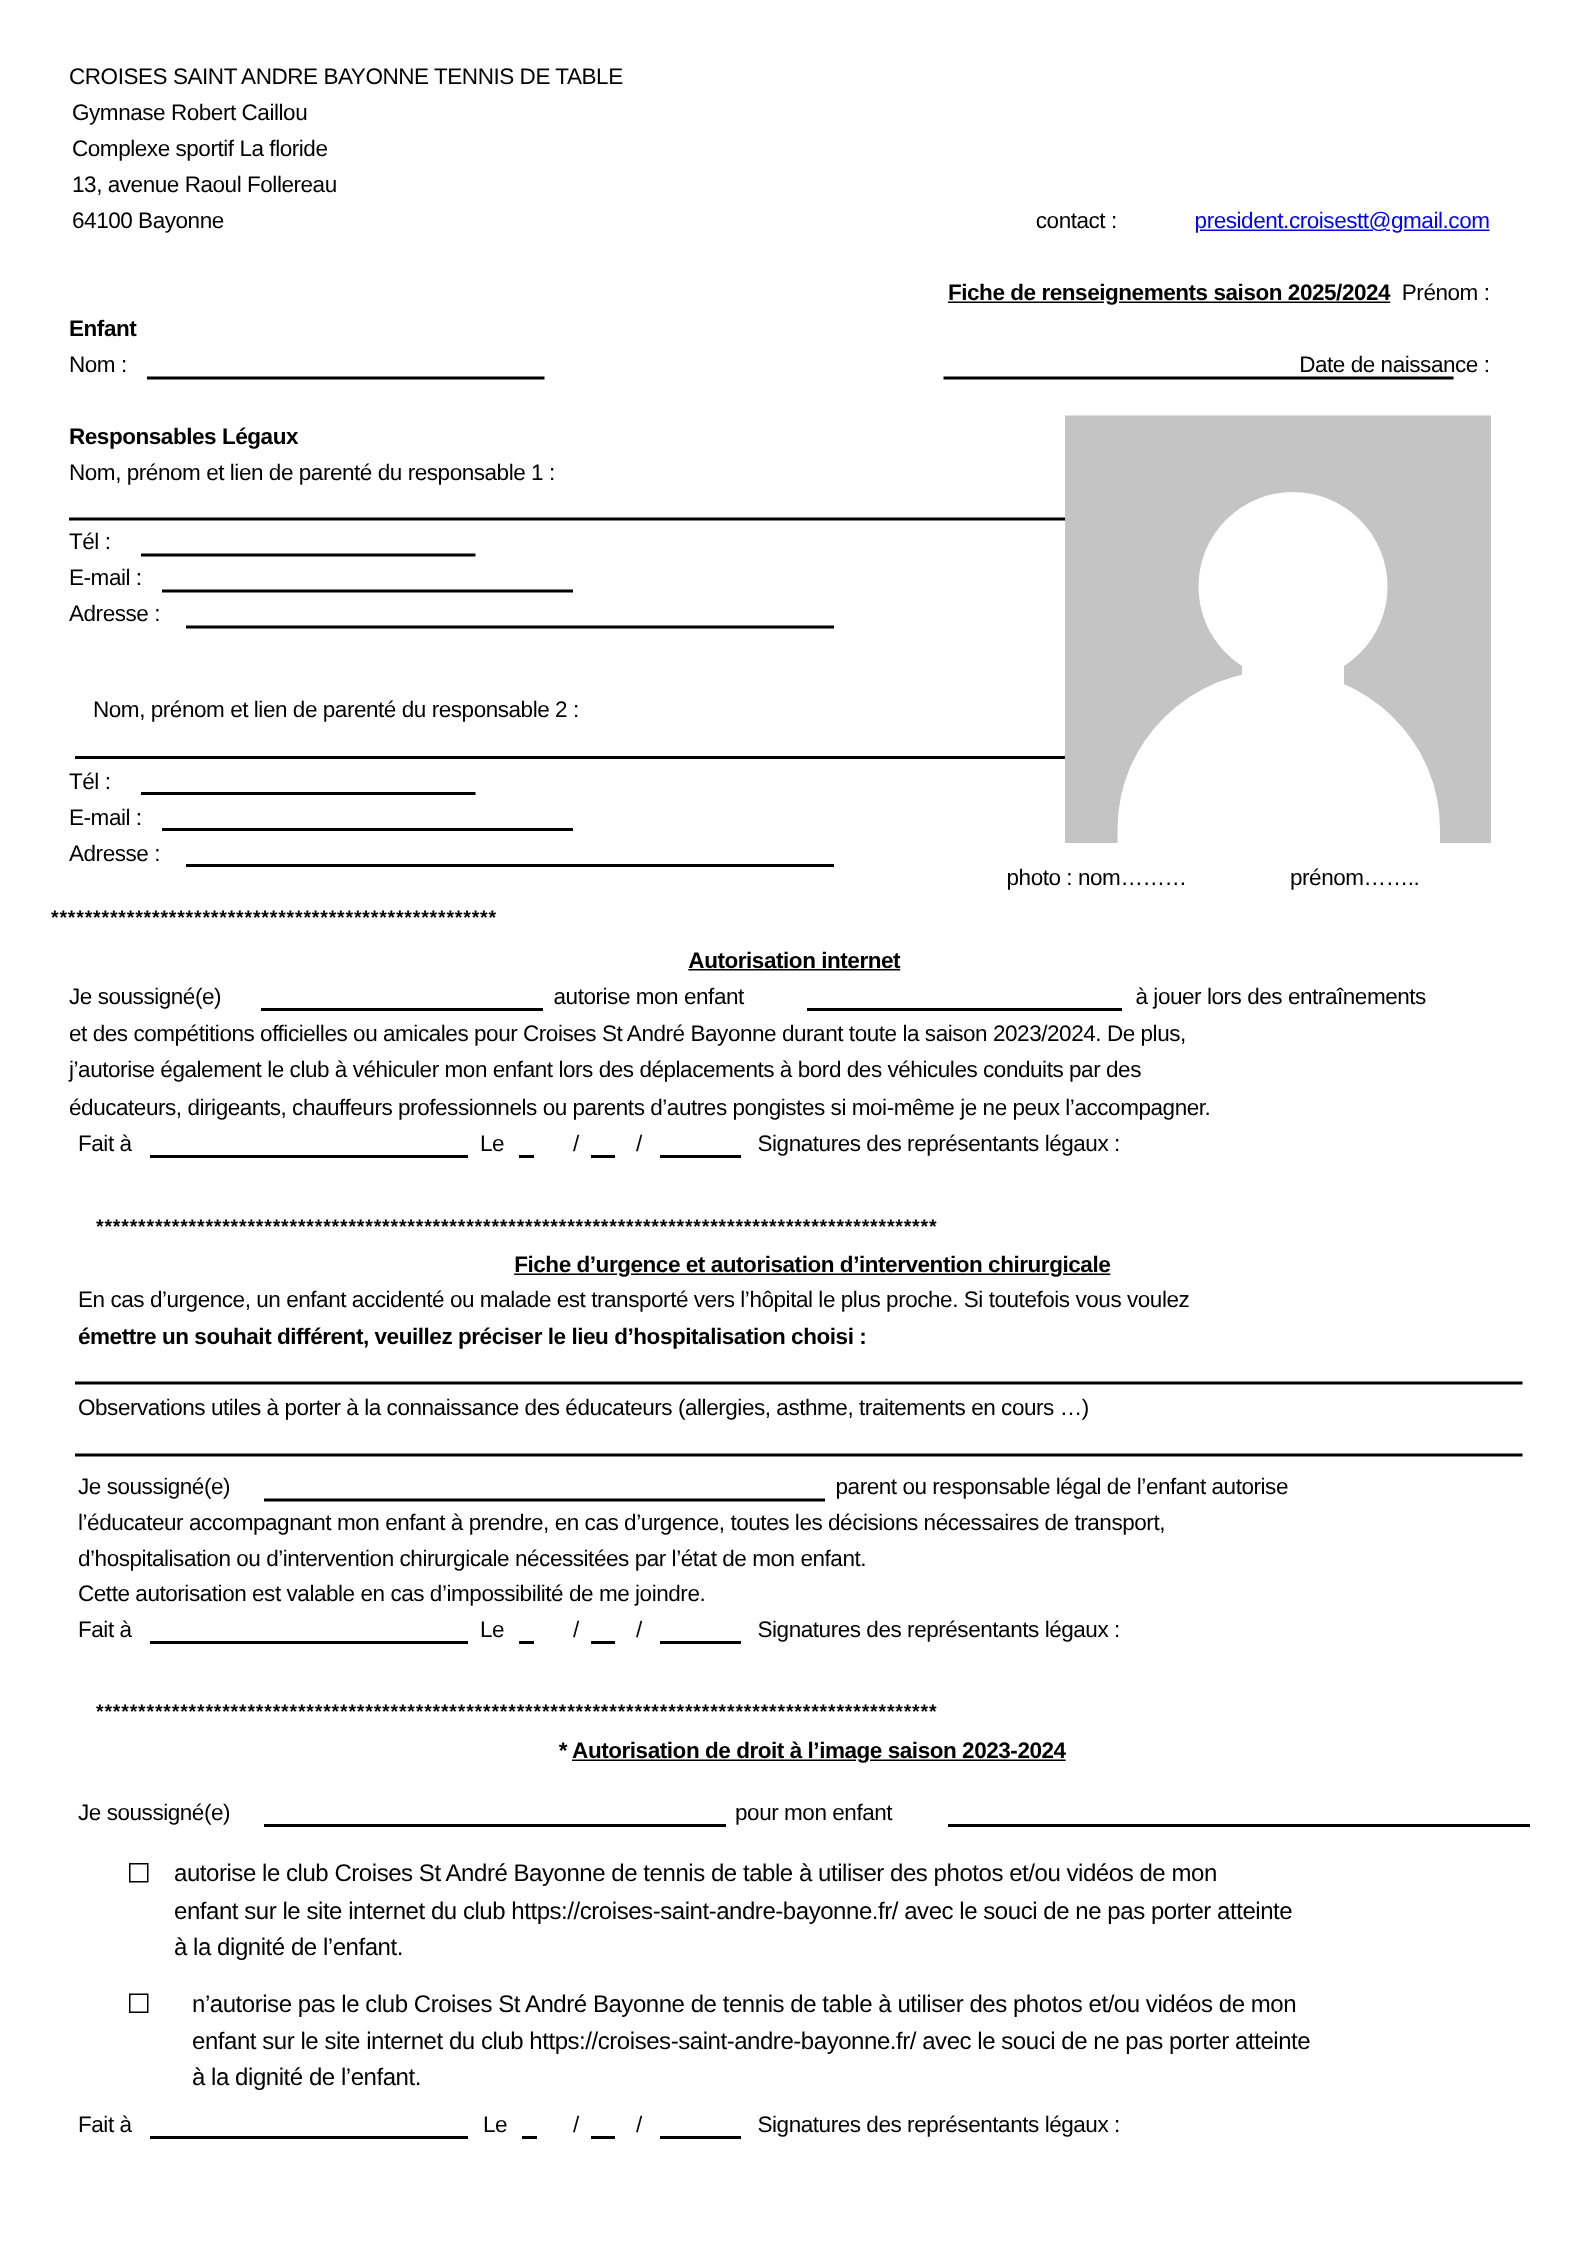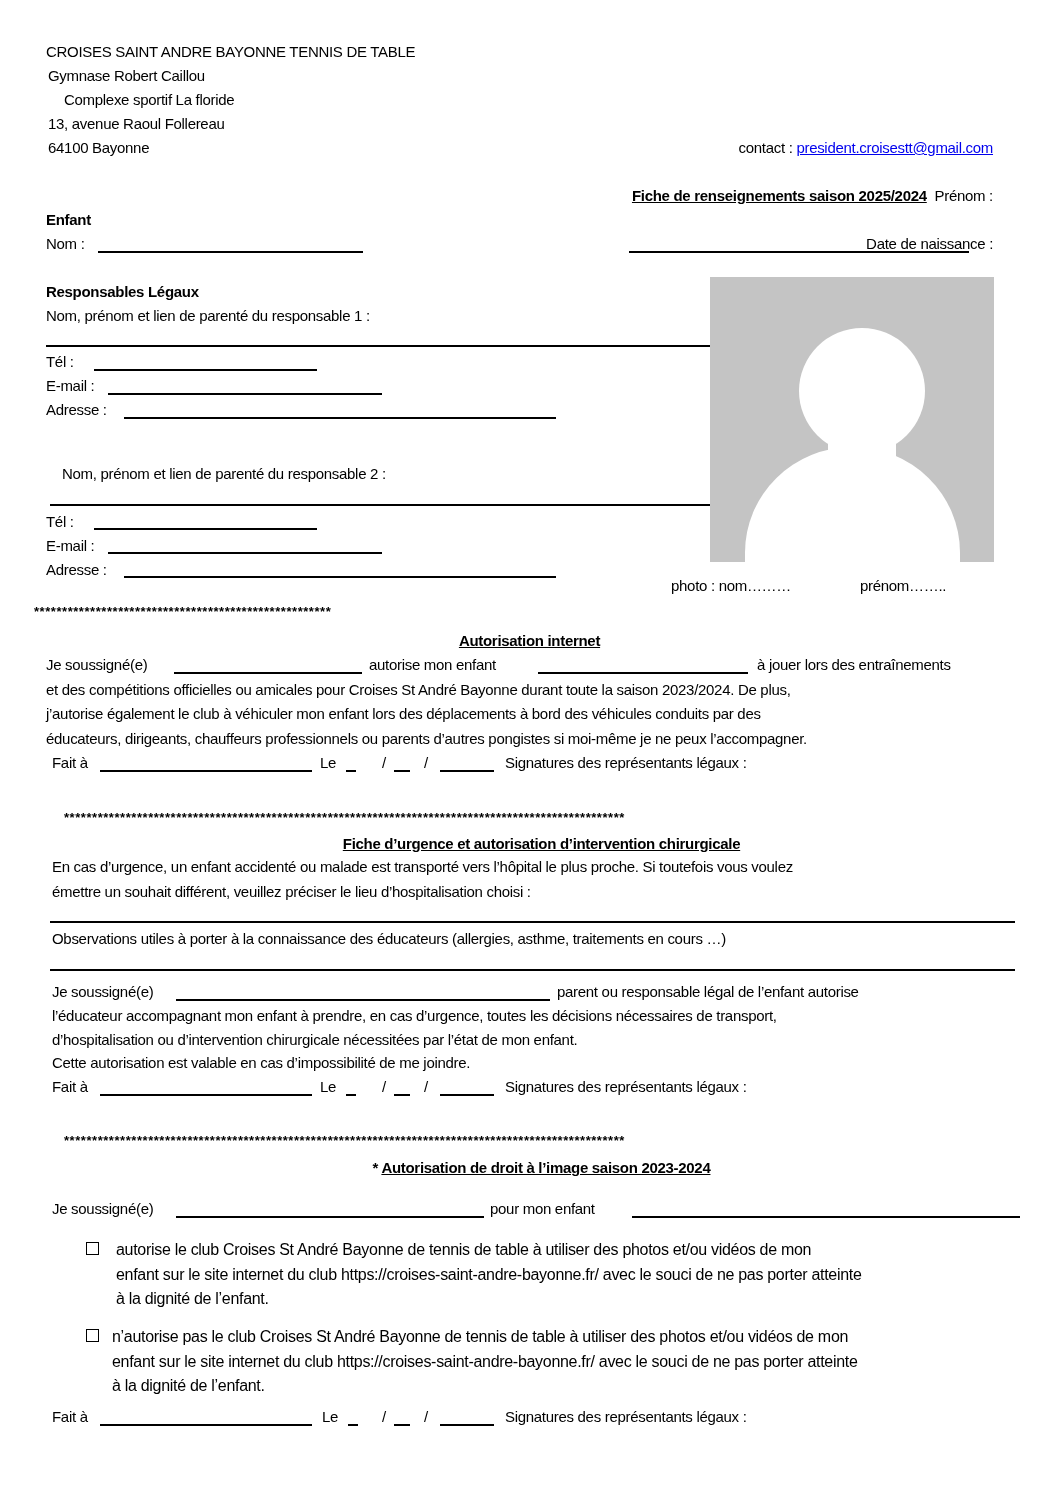--- a/index.html
+++ b/index.html
@@ -6,31 +6,31 @@
   body { width: 1059px; height: 1497px; position: relative; overflow: hidden;
          font-family: "Liberation Sans", sans-serif; color: #000; }
   .t { position: absolute; white-space: nowrap; font-size: 15px; line-height: 20px; letter-spacing: -0.3px; }
   .b { font-weight: bold; }
   .u { text-decoration: underline; }
   .line { position: absolute; height: 0; border-top: 2px solid #000; }
   .photo { position: absolute; left: 710px; top: 277px; width: 284px; height: 285px; background: #c4c4c4; overflow: hidden; }
   .head { position: absolute; left: 89px; top: 51px; width: 126px; height: 126px; border-radius: 50%; background: #fff; }
   .body { position: absolute; left: 35px; top: 170px; width: 215px; height: 220px; border-radius: 50% 50% 0 0 / 48% 48% 0 0; background: #fff; }
   .neck { position: absolute; left: 118px; top: 150px; width: 68px; height: 40px; background: #fff; }
-  .link { color: #0000ee; text-decoration: underline; }
+  .link { color: #0000ee; text-decoration: underline; margin-left: 48px; }
   .chk { position: absolute; width: 11px; height: 11px; border: 1.5px solid #000; }
   .para { position: absolute; font-size: 16px; line-height: 24.5px; letter-spacing: -0.3px; }
   .stars { position: absolute; white-space: nowrap; font-size: 13px; font-weight: bold; letter-spacing: 0.55px; line-height: 14px; }
 </style>
 </head>
 <body>
 
 <div class="t" style="left:46px;top:42px;">CROISES SAINT ANDRE BAYONNE TENNIS DE TABLE</div>
 <div class="t" style="left:48px;top:66px;">Gymnase Robert Caillou</div>
-<div class="t" style="left:64px;top:90px;">Complexe sportif La floride</div>
+<div class="t" style="left:48px;top:90px;">Complexe sportif La floride</div>
 <div class="t" style="left:48px;top:114px;">13, avenue Raoul Follereau</div>
 <div class="t" style="left:48px;top:138px;">64100 Bayonne</div>
 <div class="t" style="right:66px;top:138px;">
   <span>contact : </span><span class="link">president.croisestt@gmail.com</span>
 </div>
 
 <div class="t" style="right:66px;top:186px;">
   <span class="b u">Fiche de renseignements saison 2025/2024</span>&nbsp;&nbsp;<span>Prénom :</span>
 </div>
 
@@ -88,21 +88,21 @@
 <div class="t" style="left:382px;top:753px;">/</div>
 <div class="line" style="left:394px;top:770px;width:16px;"></div>
 <div class="t" style="left:424px;top:753px;">/</div>
 <div class="line" style="left:440px;top:770px;width:54px;"></div>
 <div class="t" style="left:505px;top:753px;">Signatures des représentants légaux :</div>
 
 <div class="stars" style="left:64px;top:811px;">****************************************************************************************************</div>
 
 <div class="t b u" style="left:0;right:0;text-align:center;top:834px;"><span style="position:relative;left:12px;">Fiche d’urgence et autorisation d’intervention chirurgicale</span></div>
 <div class="t" style="left:52px;top:857px;">En cas d’urgence, un enfant accidenté ou malade est transporté vers l’hôpital le plus proche. Si toutefois vous voulez</div>
-<div class="t" style="left:52px;top:882px;">émettre un souhait différent, veuillez préciser le lieu d’hospitalisation choisi :</div>
+<div class="t" style="left:52px;top:882px;font-weight:bold;">émettre un souhait différent, veuillez préciser le lieu d’hospitalisation choisi :</div>
 <div class="line" style="left:50px;top:921px;width:965px;"></div>
 <div class="t" style="left:52px;top:929px;">Observations utiles à porter à la connaissance des éducateurs (allergies, asthme, traitements en cours …)</div>
 <div class="line" style="left:50px;top:969px;width:965px;"></div>
 
 <div class="t" style="left:52px;top:982px;">Je soussigné(e)</div>
 <div class="line" style="left:176px;top:999px;width:374px;"></div>
 <div class="t" style="left:557px;top:982px;">parent ou responsable légal de l’enfant autorise</div>
 <div class="t" style="left:52px;top:1006px;">l’éducateur accompagnant mon enfant à prendre, en cas d’urgence, toutes les décisions nécessaires de transport,</div>
 <div class="t" style="left:52px;top:1030px;">d’hospitalisation ou d’intervention chirurgicale nécessitées par l’état de mon enfant.</div>
 <div class="t" style="left:52px;top:1053px;">Cette autorisation est valable en cas d’impossibilité de me joindre.</div>
@@ -126,21 +126,21 @@
 <div class="line" style="left:632px;top:1216px;width:388px;"></div>
 
 <div class="chk" style="left:86px;top:1242px;"></div>
 <div class="para" style="left:116px;top:1238px;">
   <div>autorise le club Croises St André Bayonne de tennis de table à utiliser des photos et/ou vidéos de mon</div>
   <div>enfant sur le site internet du club https://croises-saint-andre-bayonne.fr/ avec le souci de ne pas porter atteinte</div>
   <div>à la dignité de l’enfant.</div>
 </div>
 
 <div class="chk" style="left:86px;top:1329px;"></div>
-<div class="para" style="left:112px;top:1325px;">
+<div class="para" style="left:128px;top:1325px;">
   <div>n’autorise pas le club Croises St André Bayonne de tennis de table à utiliser des photos et/ou vidéos de mon</div>
   <div>enfant sur le site internet du club  https://croises-saint-andre-bayonne.fr/  avec le souci de ne pas porter atteinte</div>
   <div>à la dignité de l’enfant.</div>
 </div>
 
 <div class="t" style="left:52px;top:1407px;">Fait à</div>
 <div class="line" style="left:100px;top:1424px;width:212px;"></div>
 <div class="t" style="left:322px;top:1407px;">Le</div>
 <div class="line" style="left:348px;top:1424px;width:10px;"></div>
 <div class="t" style="left:382px;top:1407px;">/</div>

